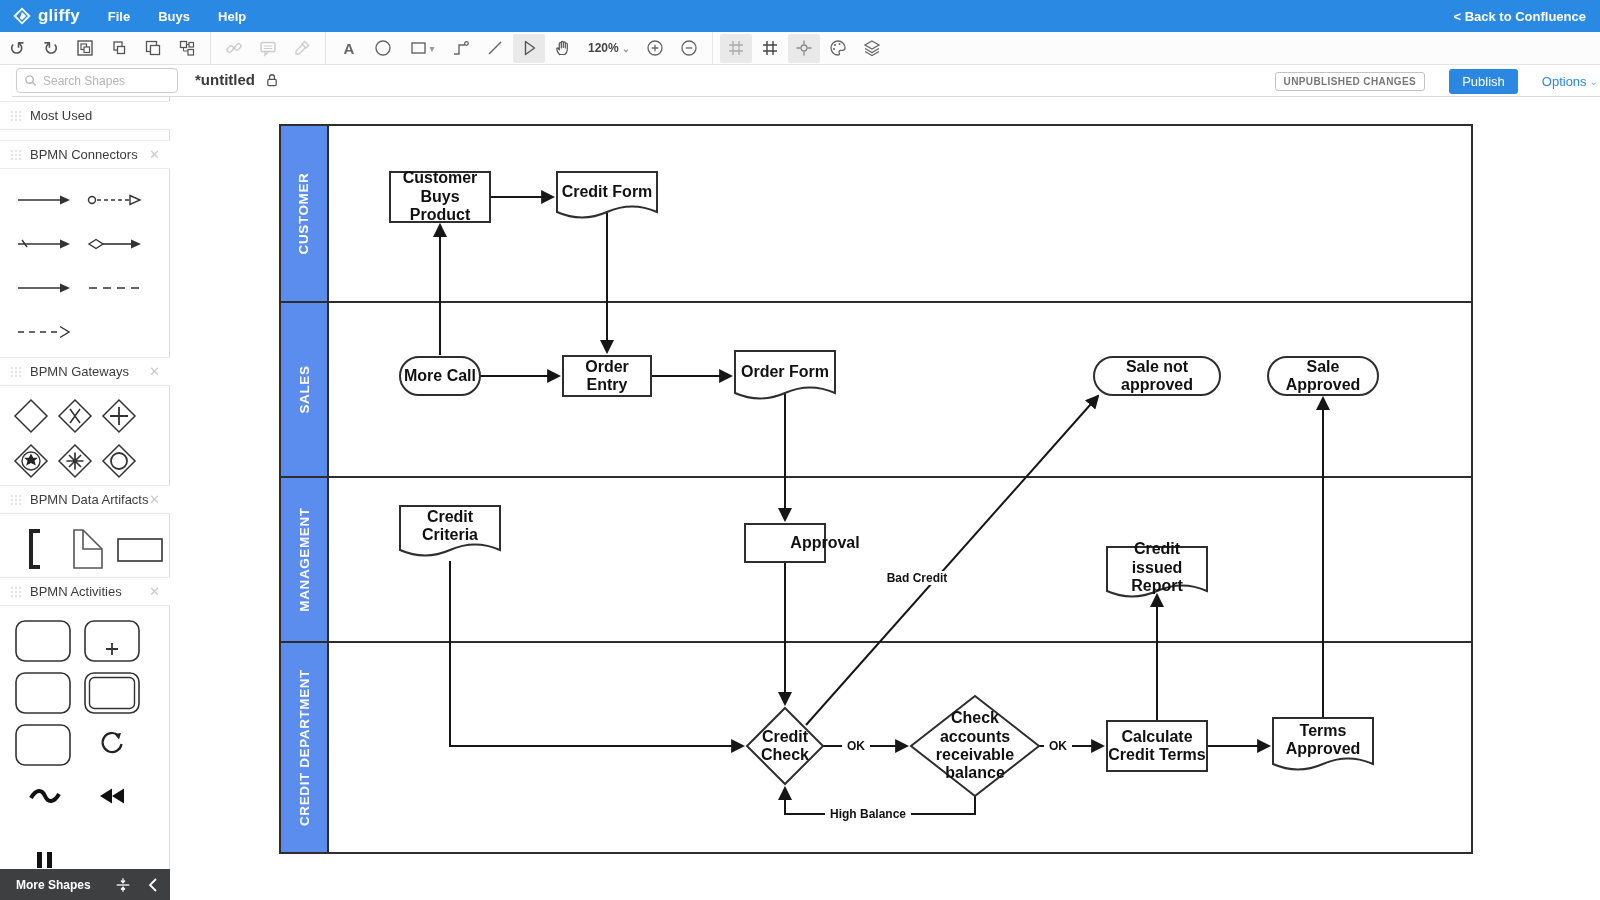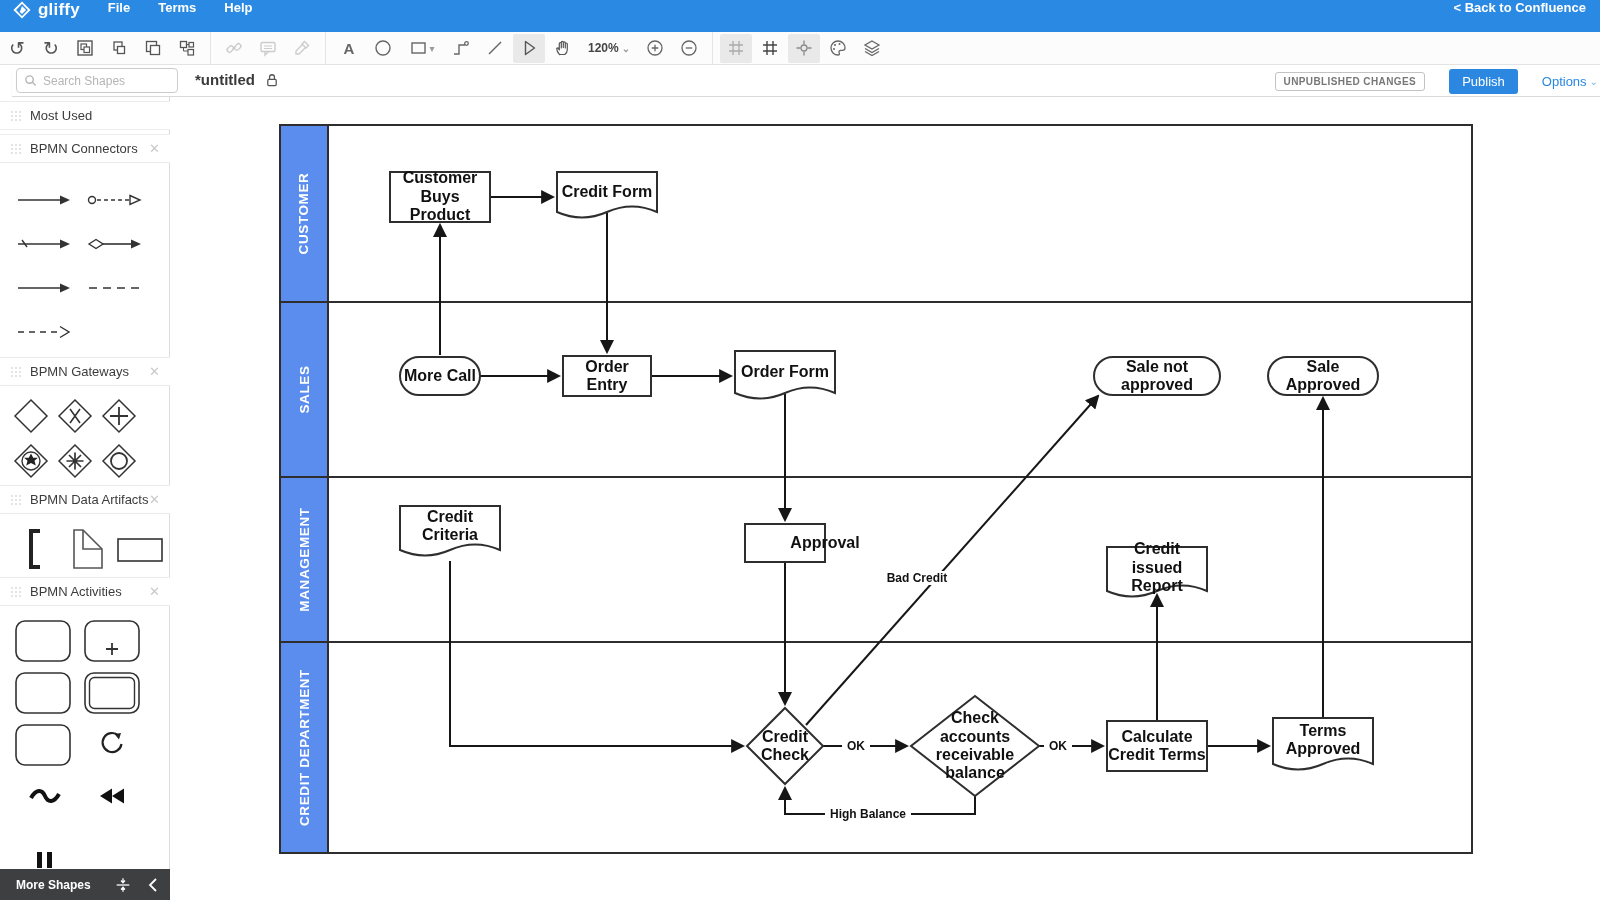--- a/index.html
+++ b/index.html
@@ -2,21 +2,21 @@
 <html><head>
 <meta charset="utf-8">
 <style>
   * { margin:0; padding:0; box-sizing:border-box; }
   html,body { width:1600px; height:900px; overflow:hidden; background:#fff;
     font-family:"Liberation Sans", sans-serif; }
   .abs { position:absolute; }
 
   
   .topbar { position:absolute; left:0; top:0; width:1600px; height:32px;
-    background:#2a8ae3; display:flex; align-items:flex-start; color:#fff; }
+    background:#2a8ae3; display:flex; align-items:center; color:#fff; }
   .logo { display:flex; align-items:center; gap:6px; margin-left:12px; }
   .logo-text { font-size:17px; font-weight:bold; letter-spacing:.2px; }
   .menus { display:flex; gap:28px; margin-left:28px; }
   .menu-item { font-size:13px; font-weight:bold; cursor:default; }
   .back-link { margin-left:auto; margin-right:14px; font-size:13px; font-weight:bold; }
 
   
   .toolbar { position:absolute; left:0; top:32px; width:1600px; height:33px;
     background:#fcfcfc; border-bottom:1px solid #e3e3e3; display:flex; align-items:center; }
   .tbtn { width:32px; height:29px; margin:0 1px; display:flex; align-items:center;
@@ -80,21 +80,21 @@
 <div class="topbar">
   <div class="logo">
     <svg class="icn" width="20" height="20" viewBox="0 0 22 22">
       <polygon points="3,11 11,3 19,11 11,19" fill="none" stroke="#fff" stroke-width="2"></polygon>
       <polygon points="11,6.5 15.5,11 11,15.5 8.6,13.1" fill="#fff"></polygon>
     </svg>
     <span class="logo-text">gliffy</span>
   </div>
   <div class="menus">
     <span class="menu-item">File</span>
-    <span class="menu-item">Terms</span>
+    <span class="menu-item">Buys</span>
     <span class="menu-item">Help</span>
   </div>
   <span class="back-link">&lt; Back to Confluence</span>
 </div>
 
 <div class="toolbar">
   <div class="tbtn" style="font-size:19px;">↺</div>
   <div class="tbtn" style="font-size:19px;">↻</div>
   <div class="tbtn">
     <svg class="icn" width="20" height="20" viewBox="0 0 20 20">
@@ -253,21 +253,21 @@
   </div>
 </div>
 
 <div class="sidebar">
 
   <div class="sec-head" style="top:4px;">
     <div class="drag-dots"></div>
     <span class="sec-title">Most Used</span>
   </div>
 
-  <div class="sec-head" style="top:37px;">
+  <div class="sec-head" style="top:43px;">
     <div class="drag-dots"></div>
     <span class="sec-title">BPMN Connectors</span>
     <span class="sec-x">✕</span>
   </div>
 
   <div class="cell" style="left:15px; top:93px; width:58px; height:20px;">
     <svg class="icn" width="56" height="20" viewBox="0 0 56 20">
         <path d="M2 10 H44" stroke="#333" stroke-width="1.6"></path>
         <polygon points="44,5.5 54,10 44,14.5" fill="#333"></polygon>
       </svg>

